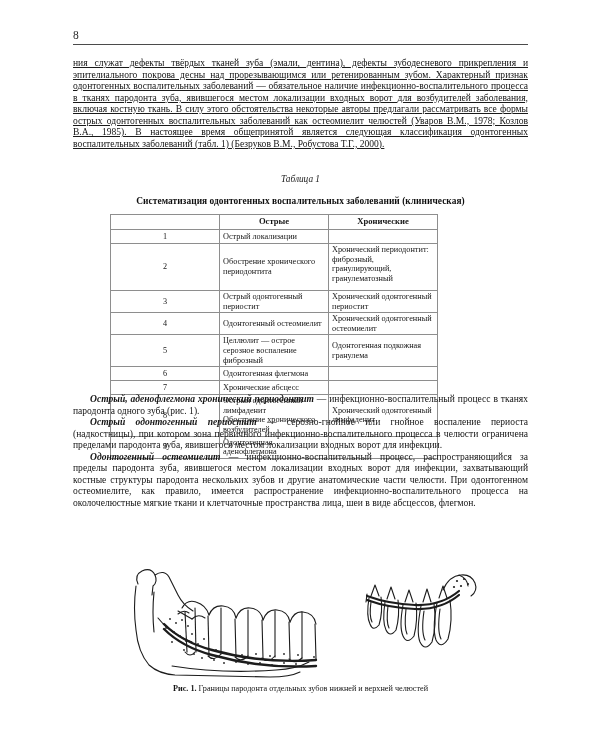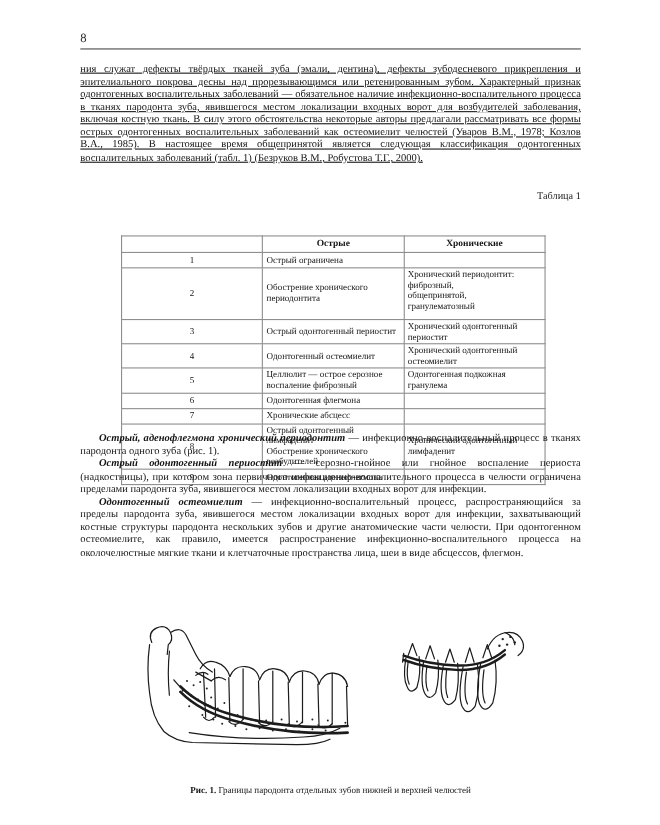--- a/index.html
+++ b/index.html
@@ -65,21 +65,22 @@
     font-weight: bold;
     font-style: italic;
   }
 
   
   .table-label {
     position: absolute;
     left: 73px;
     top: 174px;
     width: 455px;
-    text-align: right;
+    text-align: center;
+    font-style: italic;
     font-size: 9.3px;
     color: #1a1a1a;
   }
 
   
   .table-title {
     position: absolute;
     left: 73px;
     top: 196px;
     width: 455px;
@@ -92,21 +93,21 @@
 
   
   .table-wrap {
     position: absolute;
     left: 110px;
     top: 214px;
     width: 386px;
   }
   table.cls {
     border-collapse: collapse;
-    width: 386px;
+    width: 328px;
     table-layout: fixed;
     font-size: 8.25px;
     color: #151515;
   }
   table.cls td, table.cls th {
     border: 1px solid #8e8e8e;
     padding: 1px 3px 1px 3px;
     vertical-align: middle;
     font-weight: normal;
     line-height: 9.6px;
@@ -148,69 +149,69 @@
     top: 12px;
   }
   .fig-caption {
     position: absolute;
     left: 73px;
     top: 684px;
     width: 455px;
     text-align: center;
     font-size: 8.2px;
     color: #151515;
-    margin-top: 30px;
   }
   .fig-caption b { font-weight: bold; }
 </style>
 </head>
 <body>
 
 <div class="page">
 
   <div class="header">
     <div class="page-number">8</div>
     <div class="header-rule"></div>
   </div>
 
   <div class="content">
     <p class="para">ния служат дефекты твёрдых тканей зуба (эмали, дентина), дефекты зубодесневого прикрепления и эпителиального покрова десны над прорезывающимся или ретенированным зубом. Характерный признак одонтогенных воспалительных заболеваний — обязательное наличие инфекционно-воспалительного процесса в тканях пародонта зуба, явившегося местом локализации входных ворот для возбудителей заболевания, включая костную ткань. В силу этого обстоятельства некоторые авторы предлагали рассматривать все формы острых одонтогенных воспалительных заболеваний как остеомиелит челюстей (Уваров В.М., 1978; Козлов В.А., 1985). В настоящее время общепринятой является следующая классификация одонтогенных воспалительных заболеваний (табл. 1) (Безруков В.М., Робустова Т.Г., 2000).</p>
   </div>
 
   <div class="table-label">Таблица 1</div>
 
+  <div class="table-title">Систематизация одонтогенных воспалительных заболеваний (клиническая)</div>
 
   <div class="table-wrap">
     <table class="cls">
       <thead>
         <tr>
           <th class="num"></th>
           <th class="acute">Острые</th>
           <th class="chronic">Хронические</th>
         </tr>
       </thead>
       <tbody>
 
         <tr class="r-normal">
           <td class="num">1</td>
           <td class="acute">
-            <span class="cellline">Острый ограничена</span>
+            <span class="cellline">Острый локализации</span>
           </td>
           <td class="chronic"></td>
         </tr>
 
         <tr class="r-tall">
           <td class="num">2</td>
           <td class="acute">
             <span class="cellline">Обострение хронического периодонтита</span>
           </td>
           <td class="chronic" style="vertical-align:top;">
             <span class="cellline">Хронический периодонтит:</span>
             <span class="cellline">фиброзный,</span>
-            <span class="cellline">общепринятой,</span>
+            <span class="cellline">гранулирующий,</span>
             <span class="cellline">гранулематозный</span>
           </td>
         </tr>
 
         <tr class="r-normal">
           <td class="num">3</td>
           <td class="acute">
             <span class="cellline">Острый одонтогенный периостит</span>
           </td>
           <td class="chronic">

